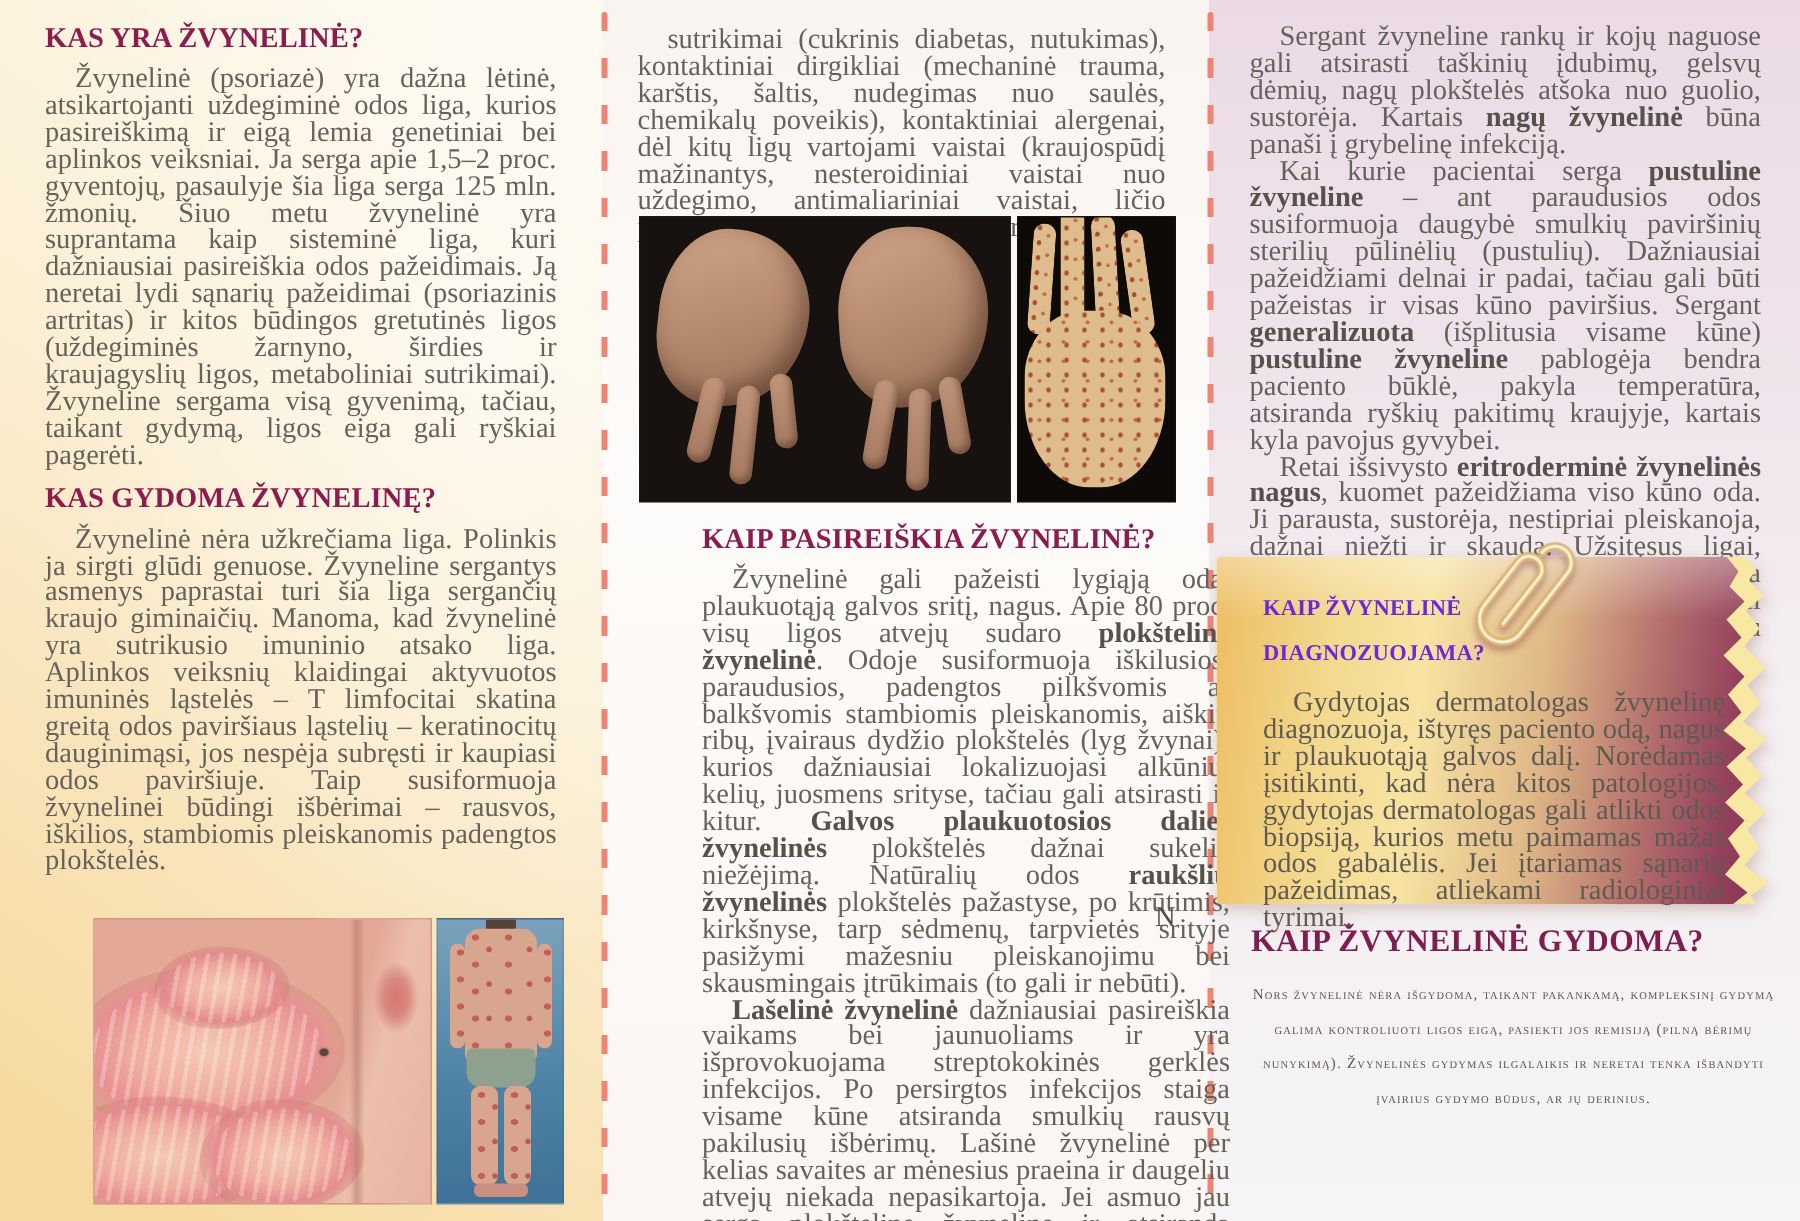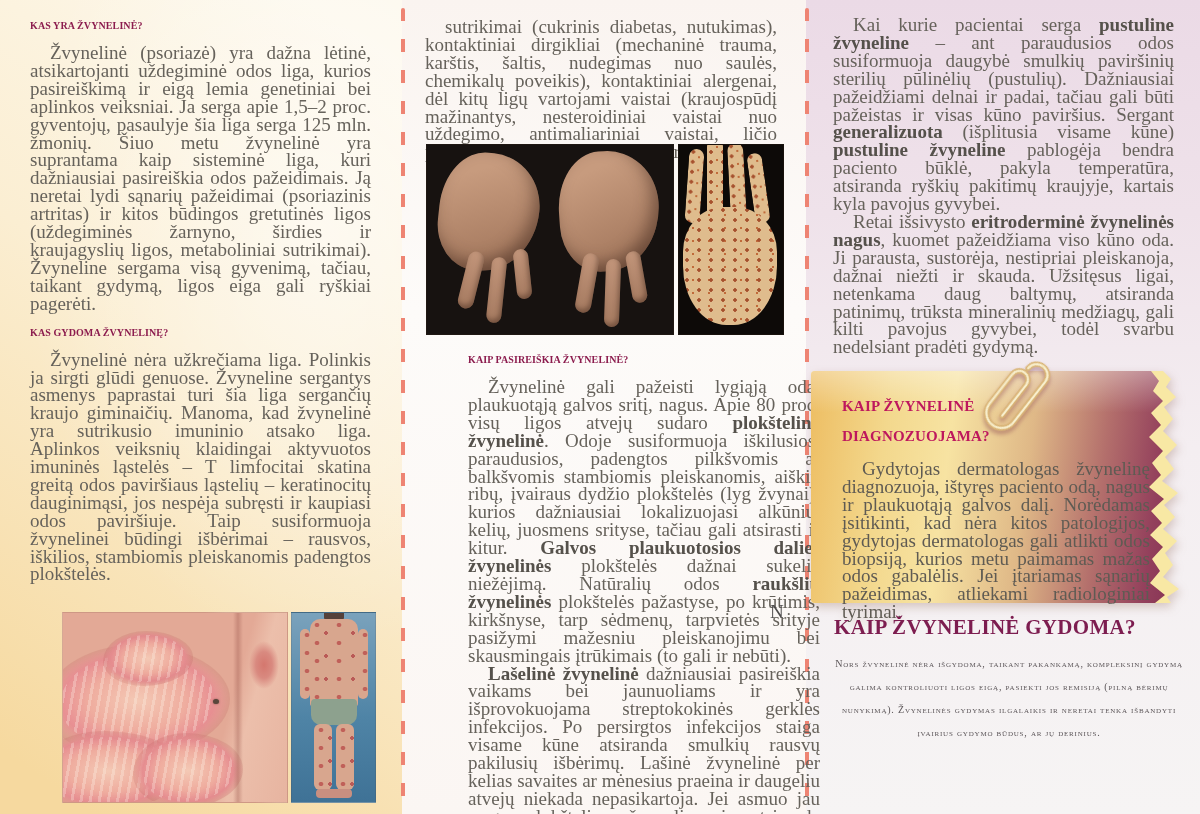--- a/index.html
+++ b/index.html
@@ -18,21 +18,21 @@
   #bg-col3{left:806px;width:394px;
     background:linear-gradient(180deg,#ebdae6 0%,#efe2ea 26%,#f4eef1 55%,#f6f4f4 100%);}
 
   
   .divider{position:absolute;top:8px;height:800px;width:4px;border-radius:2px;
     background:repeating-linear-gradient(180deg,#ee8473 0 13px,transparent 13px 31px);}
   #divider-1{left:401px;}
   #divider-2{left:805px;}
 
   
-  .sec-h{margin:0;color:#8c1c4e;font-weight:bold;font-size:10px;line-height:20px;
+  .sec-h{margin:0;color:#8c1c4e;font-weight:bold;font-size:19px;line-height:20px;
          letter-spacing:.1px;white-space:nowrap;}
   p.body{margin:0;font-size:19px;line-height:17.9px;color:#66625b;
          text-align:justify;text-indent:20px;}
   p.body b{font-weight:bold;color:#55514b;}
   .noindent{text-indent:0;}
   .flow{position:absolute;}
   .gap{height:10px;}
   .hgap{height:8px;}
 
   
@@ -85,21 +85,21 @@
   #box-backing{position:absolute;inset:0;background:#f8e8a4;
      clip-path:polygon(0 0,352px 0,360px 8px,355px 16px,365px 26px,353px 36px,362px 48px,352px 60px,366px 74px,354px 86px,363px 98px,351px 110px,367px 122px,353px 134px,364px 146px,352px 158px,366px 170px,354px 182px,362px 194px,352px 206px,368px 218px,356px 226px,360px 232px,0 232px);
      border-radius:4px 0 0 4px;}
   #box-paper{position:absolute;inset:0;
      background:
        linear-gradient(180deg,rgba(255,255,255,.35) 0%,rgba(255,255,255,0) 18%),
        linear-gradient(97deg,#edbd62 0%,#f3d88d 20%,#f7e3a2 36%,#dfb887 56%,#b4706c 74%,#93405c 88%,#7e2c50 100%);
      clip-path:polygon(0 0,340px 0,348px 10px,342px 20px,352px 30px,340px 42px,350px 54px,338px 66px,352px 80px,341px 92px,350px 104px,338px 116px,353px 128px,340px 140px,351px 152px,339px 164px,352px 176px,341px 188px,349px 200px,339px 212px,354px 224px,344px 232px,0 232px);
      border-radius:4px 0 0 4px;}
   #box-content{position:absolute;left:31px;top:20px;width:308px;}
-  .box-h{margin:0;color:#be185d;font-weight:bold;font-size:15px;line-height:30px;letter-spacing:.2px;}
+  .box-h{margin:0;color:#6d28d9;font-weight:bold;font-size:15px;line-height:30px;letter-spacing:.2px;}
   #box-content p.body{color:#5f5b53;}
   #paperclip{position:absolute;left:972px;top:352px;width:86px;height:98px;
      transform:rotate(38deg);transform-origin:50% 50%;
      filter:drop-shadow(2px 3px 2px rgba(125,50,70,.40));}
 
   
   #treatment-heading{position:absolute;left:834px;top:614px;margin:0;color:#7d1d50;
      font-weight:bold;font-size:21px;line-height:26px;letter-spacing:.3px;white-space:nowrap;}
   #treatment-text{position:absolute;left:833px;top:652px;width:352px;margin:0;
      font-variant:small-caps;font-size:10px;line-height:23px;letter-spacing:.8px;color:#5c5659;text-align:center;}
@@ -175,20 +175,21 @@
 
   <div class="flow" style="left:425px;top:350px;width:352px;margin-left:43px;">
     <h2 class="sec-h">KAIP PASIREIŠKIA ŽVYNELINĖ?</h2>
     <div class="hgap"></div>
     <p class="body"><span>Žvynelinė gali pažeisti lygiąją odą, plaukuotąją galvos sritį, nagus. Apie 80 proc. visų ligos atvejų sudaro </span><b>plokštelinė žvynelinė</b><span>. Odoje susiformuoja iškilusios, paraudusios, padengtos pilkšvomis ar balkšvomis stambiomis pleiskanomis, aiškių ribų, įvairaus dydžio plokštelės (lyg žvynai), kurios dažniausiai lokalizuojasi alkūnių, kelių, juosmens srityse, tačiau gali atsirasti ir kitur. </span><b>Galvos plaukuotosios dalies žvynelinės</b><span> plokštelės dažnai sukelia niežėjimą. Natūralių odos </span><b>raukšlių žvynelinės</b><span> plokštelės pažastyse, po krūtimis, kirkšnyse, tarp sėdmenų, tarpvietės srityje pasižymi mažesniu pleiskanojimu bei skausmingais įtrūkimais (to gali ir nebūti).</span></p>
     <p class="body"><b>Lašelinė žvynelinė</b><span> dažniausiai pasireiškia vaikams bei jaunuoliams ir yra išprovokuojama streptokokinės gerklės infekcijos. Po persirgtos infekcijos staiga visame kūne atsiranda smulkių rausvų pakilusių išbėrimų. Lašinė žvynelinė per kelias savaites ar mėnesius praeina ir daugeliu atvejų niekada nepasikartoja. Jei asmuo jau serga plokšteline žvyneline ir atsiranda smulkių išbėrimų iki tol nepažeistoje odoje, tai rodo žvynelinės progresavimą. Šiuo atveju išbėrimai retai praeina savaime, todėl reikalinga gydytojo dermatologo konsultacija bei intensyvesnis gydymas.</span></p>
   </div>
   <span id="stray-n">N</span>
 
   <div class="flow" style="left:833px;top:16px;width:341px;">
+    <p class="body"><span>Sergant žvyneline rankų ir kojų naguose gali atsirasti taškinių įdubimų, gelsvų dėmių, nagų plokštelės atšoka nuo guolio, sustorėja. Kartais </span><b>nagų žvynelinė</b><span> būna panaši į grybelinę infekciją.</span></p>
     <p class="body"><span>Kai kurie pacientai serga </span><b>pustuline žvyneline</b><span> – ant paraudusios odos susiformuoja daugybė smulkių paviršinių sterilių pūlinėlių (pustulių). Dažniausiai pažeidžiami delnai ir padai, tačiau gali būti pažeistas ir visas kūno paviršius. Sergant </span><b>generalizuota</b><span> (išplitusia visame kūne) </span><b>pustuline žvyneline</b><span> pablogėja bendra paciento būklė, pakyla temperatūra, atsiranda ryškių pakitimų kraujyje, kartais kyla pavojus gyvybei.</span></p>
     <p class="body"><span>Retai išsivysto </span><b>eritroderminė žvynelinės nagus</b><span>, kuomet pažeidžiama viso kūno oda. Ji parausta, sustorėja, nestipriai pleiskanoja, dažnai niežti ir skauda. Užsitęsus ligai, netenkama daug baltymų, atsiranda patinimų, trūksta mineralinių medžiagų, gali kilti pavojus gyvybei, todėl svarbu nedelsiant pradėti gydymą.</span></p>
   </div>
 
   <div id="diagnosis-box">
     <div id="box-backing"></div>
     <div id="box-paper"></div>
     <div id="box-content">
       <h3 class="box-h">KAIP ŽVYNELINĖ</h3>
       <h3 class="box-h">DIAGNOZUOJAMA?</h3>

